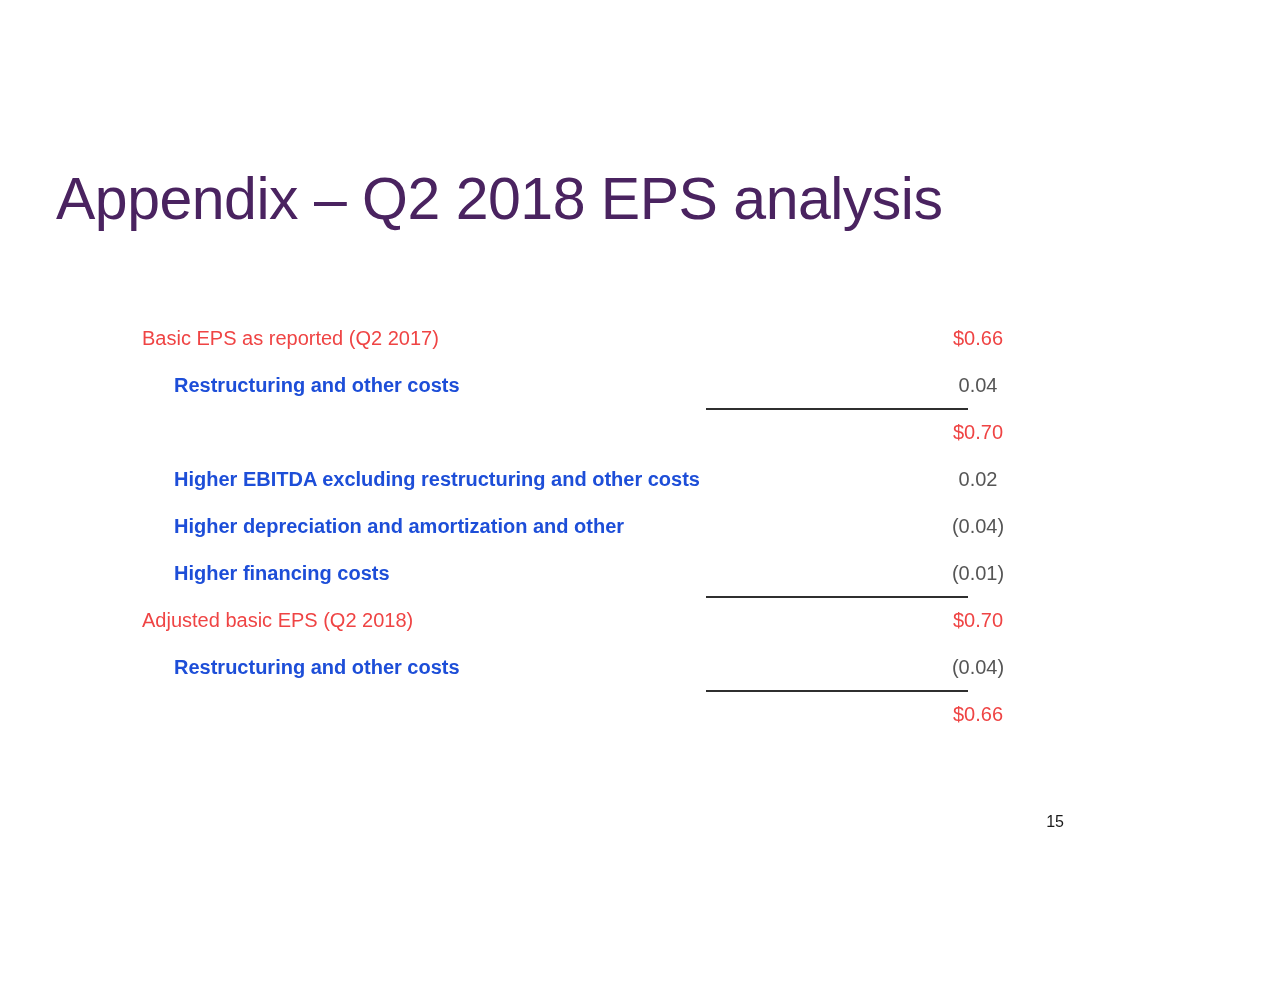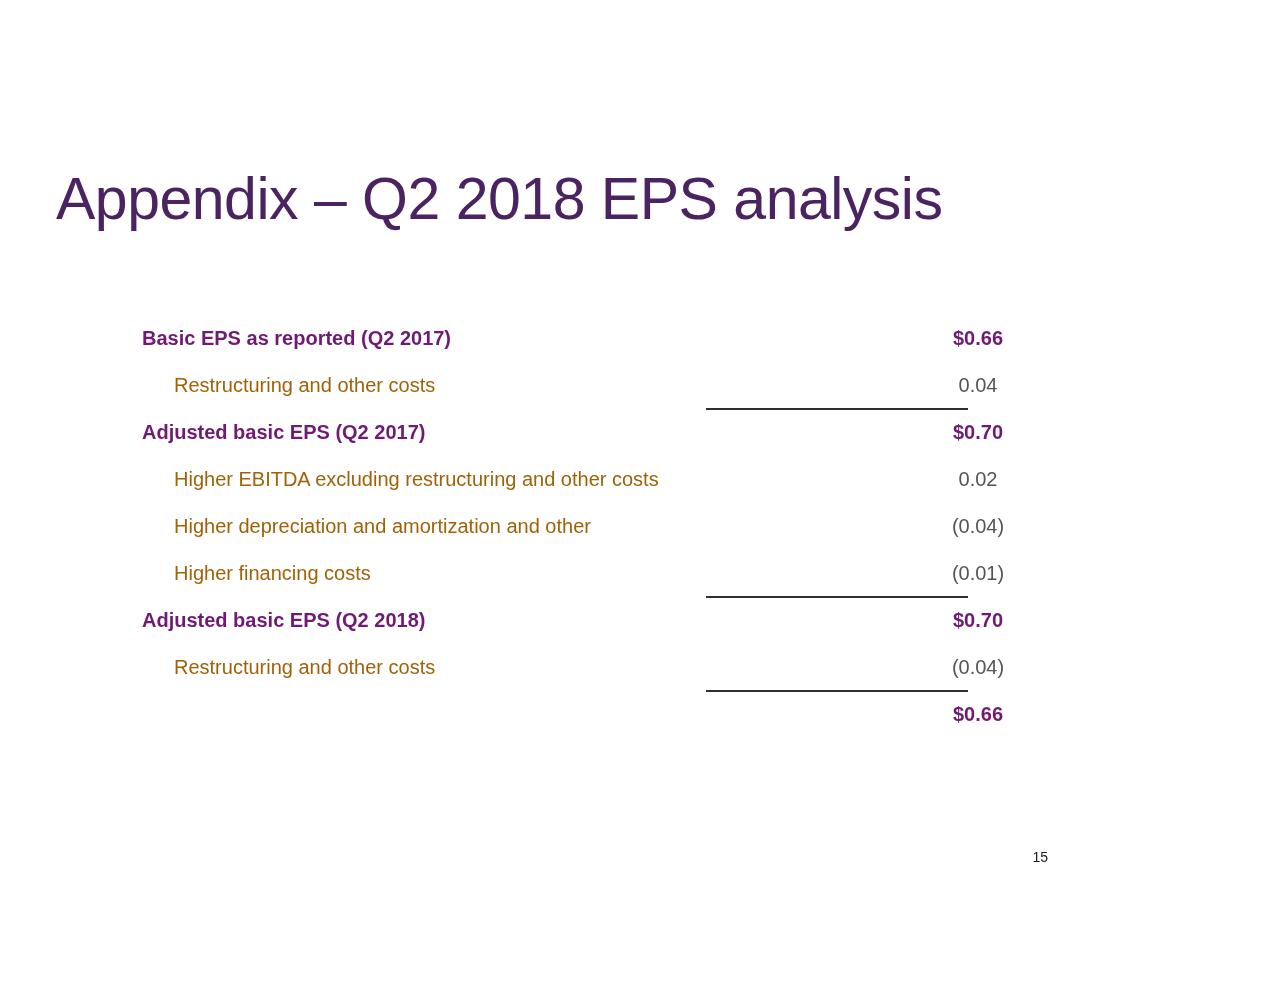--- a/index.html
+++ b/index.html
@@ -50,49 +50,48 @@
     position: absolute;
     left: 706px;
     width: 260px;
     top: 0;
     font-size: 20px;
     line-height: 40px;
     text-align: center;
   }
   .row.header .label,
   .row.header .value {
-    font-weight: bold;
-    color: #701a75;
+    font-weight: normal;
+    color: #ef4444;
   }
   .row.detail .label {
     left: 32px;
-    color: #a16207;
-    font-weight: 400;
+    color: #1d4ed8;
+    font-weight: 700;
   }
   .row.detail .value {
     color: #555555;
     font-weight: 400;
   }
   .rule {
     position: absolute;
     left: 706px;
     width: 262px;
     height: 0;
     border-top: 2px solid #2f2f2f;
   }
   .rule.r1 { top: 408px; }
   .rule.r2 { top: 596px; }
   .rule.r3 { top: 690px; }
   .page-number {
     position: absolute;
-    right: 56px;
+    right: 40px;
     top: 813px;
-    font-size: 14px;
+    font-size: 16px;
     color: #1a1a1a;
-    margin-top: 36px;
   }
 </style>
 </head>
 <body>
 
 <div class="slide">
 
   <div class="slide-title">Appendix – Q2 2018 EPS analysis</div>
 
   <div class="eps-table">
@@ -101,21 +100,20 @@
       <span class="label">Basic EPS as reported (Q2 2017)</span>
       <span class="value">$0.66</span>
     </div>
 
     <div class="row detail">
       <span class="label">Restructuring and other costs</span>
       <span class="value">0.04</span>
     </div>
 
     <div class="row header">
-      <span class="label">Adjusted basic EPS (Q2 2017)</span>
       <span class="value">$0.70</span>
     </div>
 
     <div class="row detail">
       <span class="label">Higher EBITDA excluding restructuring and other costs</span>
       <span class="value">0.02</span>
     </div>
 
     <div class="row detail">
       <span class="label">Higher depreciation and amortization and other</span>

